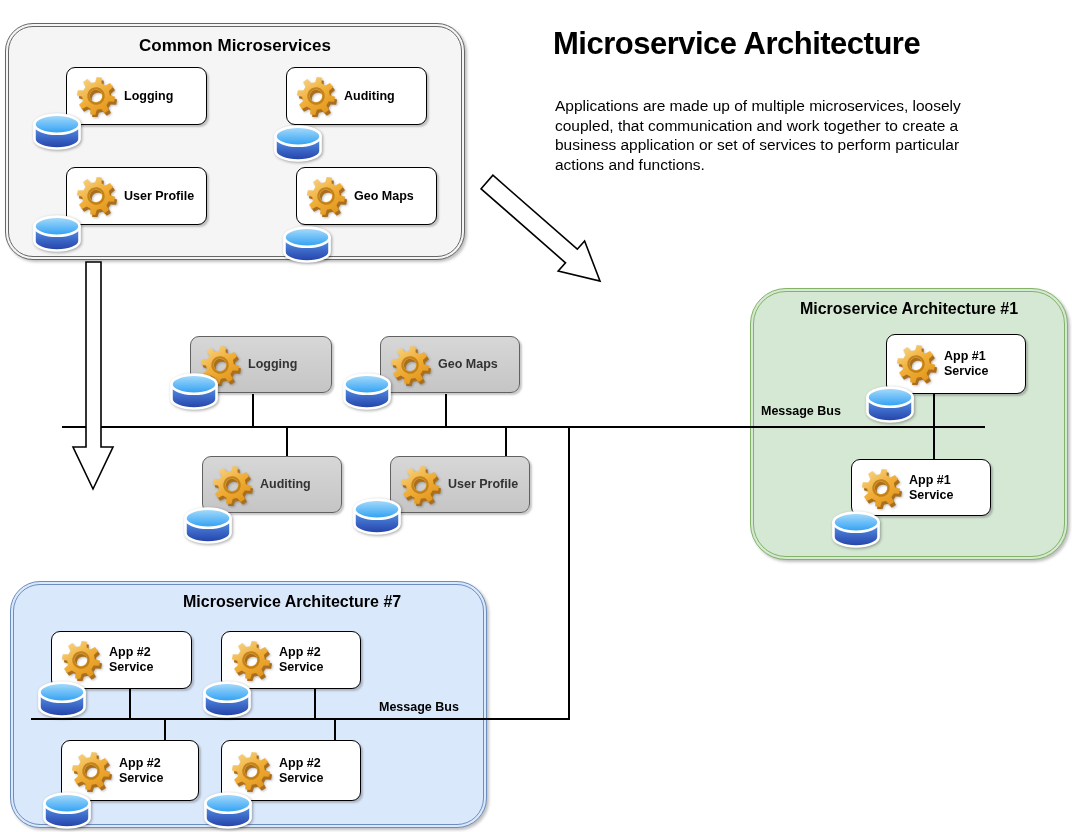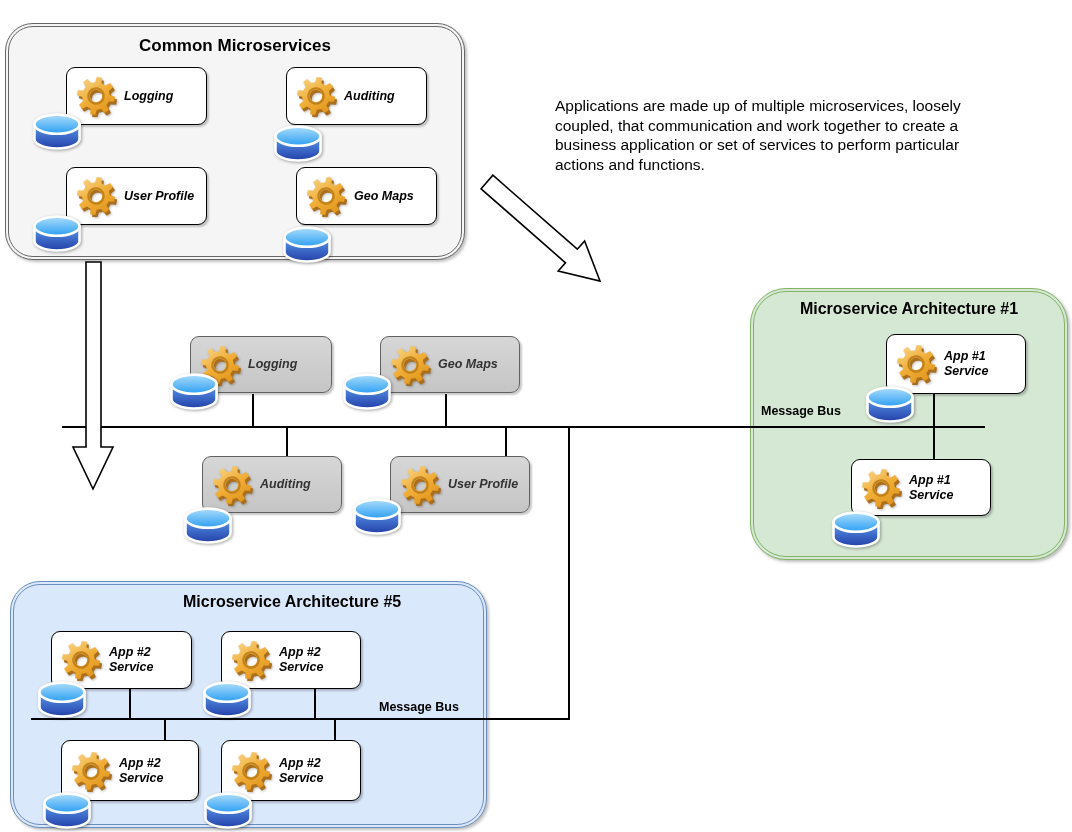--- a/index.html
+++ b/index.html
@@ -27,21 +27,21 @@
   #page-title{position:absolute;left:553px;top:26px;font-size:31px;font-weight:bold;
     letter-spacing:-.5px;white-space:nowrap;}
   #page-description{position:absolute;left:555px;top:96px;width:520px;font-size:15.5px;
     line-height:19.5px;white-space:pre-line;}
   
   .sbox{position:absolute;box-sizing:border-box;background:#fff;border:1.6px solid #000;
     border-radius:9px;box-shadow:2px 2px 2px rgba(0,0,0,.22);display:flex;align-items:center;
     padding-left:8px;z-index:2;}
   .sbox.gray{background:linear-gradient(180deg,#d7d7d7,#c5c5c5);border:1.4px solid #616161;}
   .sbox.gray .slabel{color:#333;}
-  .slabel{font-size:12.5px;font-weight:bold;line-height:15px;white-space:pre-line;margin-left:7px;font-style:italic;}
+  .slabel{font-size:12.5px;font-weight:bold;line-height:15px;white-space:pre-line;margin-left:7px;}
   .gear{width:42px;height:42px;flex:0 0 42px;filter:drop-shadow(1px 1px 1px rgba(0,0,0,.25));}
   .gp{fill-rule:evenodd;}
   .gp.dark{fill:#aa6e1c;}
   .gp.main{fill:url(#gearGrad);}
   .gring{fill:none;stroke:#bc7d18;stroke-width:2.4;opacity:.9;}
   
   .db{position:absolute;width:52px;height:40px;z-index:3;
     filter:drop-shadow(1px 1.5px 1.5px rgba(0,0,0,.35));}
   
   #overlay{position:absolute;left:0;top:0;z-index:1;}
@@ -68,20 +68,21 @@
         <stop offset="0" stop-color="#aaddfb"></stop>
         <stop offset="1" stop-color="#2d9ff4"></stop>
       </linearGradient>
       <linearGradient id="dbBody" x1="0" y1="0" x2="0" y2="1">
         <stop offset="0" stop-color="#5a9aec"></stop>
         <stop offset="1" stop-color="#2340a8"></stop>
       </linearGradient>
     </defs>
   </svg>
 
+  <div id="page-title">Microservice Architecture</div>
   <div id="page-description">Applications are made up of multiple microservices, loosely
 coupled, that communication and work together to create a
 business application or set of services to perform particular
 actions and functions.</div>
 
   <svg id="overlay" width="1072" height="832">
     <line class="busline" x1="62" y1="427" x2="985" y2="427"></line>
     <line class="busline" x1="31" y1="719" x2="570" y2="719"></line>
     <line class="connline" x1="569" y1="427" x2="569" y2="719"></line>
     <line class="connline" x1="253" y1="394" x2="253" y2="427"></line>
@@ -248,21 +249,21 @@
         <path d="M4 14 L4 31 A26 11 0 0 0 56 31 L56 14 Z" fill="url(#dbBody)" stroke="#fff" stroke-width="3" stroke-linejoin="round"></path>
         <ellipse cx="30" cy="14" rx="26" ry="11" fill="url(#dbTop)" stroke="#fff" stroke-width="3"></ellipse>
       </svg>
     <svg class="db" style="left:79px;top:221px" viewBox="0 0 60 46">
         <path d="M4 14 L4 31 A26 11 0 0 0 56 31 L56 14 Z" fill="url(#dbBody)" stroke="#fff" stroke-width="3" stroke-linejoin="round"></path>
         <ellipse cx="30" cy="14" rx="26" ry="11" fill="url(#dbTop)" stroke="#fff" stroke-width="3"></ellipse>
       </svg>
   </div>
 
   <div id="arch2-container" class="container">
-    <div class="container-title">Microservice Architecture #5</div>
+    <div class="container-title">Microservice Architecture #7</div>
     <div class="sbox" style="left:40px;top:49px;width:141px;height:58px">
       <svg class="gear" viewBox="0 0 44 44">
           <g transform="rotate(10 22 22)">
             <path class="gp dark" transform="translate(2.6,2.6)" d="M41.8,19.3L41.8,24.7L36.1,25.4L34.4,29.6L37.9,34.1L34.1,37.9L29.6,34.4L25.4,36.1L24.7,41.8L19.3,41.8L18.6,36.1L14.4,34.4L9.9,37.9L6.1,34.1L9.6,29.6L7.9,25.4L2.2,24.7L2.2,19.3L7.9,18.6L9.6,14.4L6.1,9.9L9.9,6.1L14.4,9.6L18.6,7.9L19.3,2.2L24.7,2.2L25.4,7.9L29.6,9.6L34.1,6.1L37.9,9.9L34.4,14.4L36.1,18.6ZM28.5,22A6.5,6.5 0 1 0 15.5,22A6.5,6.5 0 1 0 28.5,22Z"></path>
             <path class="gp main" d="M41.8,19.3L41.8,24.7L36.1,25.4L34.4,29.6L37.9,34.1L34.1,37.9L29.6,34.4L25.4,36.1L24.7,41.8L19.3,41.8L18.6,36.1L14.4,34.4L9.9,37.9L6.1,34.1L9.6,29.6L7.9,25.4L2.2,24.7L2.2,19.3L7.9,18.6L9.6,14.4L6.1,9.9L9.9,6.1L14.4,9.6L18.6,7.9L19.3,2.2L24.7,2.2L25.4,7.9L29.6,9.6L34.1,6.1L37.9,9.9L34.4,14.4L36.1,18.6ZM28.5,22A6.5,6.5 0 1 0 15.5,22A6.5,6.5 0 1 0 28.5,22Z"></path>
             <circle class="gring" cx="22" cy="22" r="8"></circle>
           </g>
         </svg>
       <span class="slabel">App #2
 Service</span>

